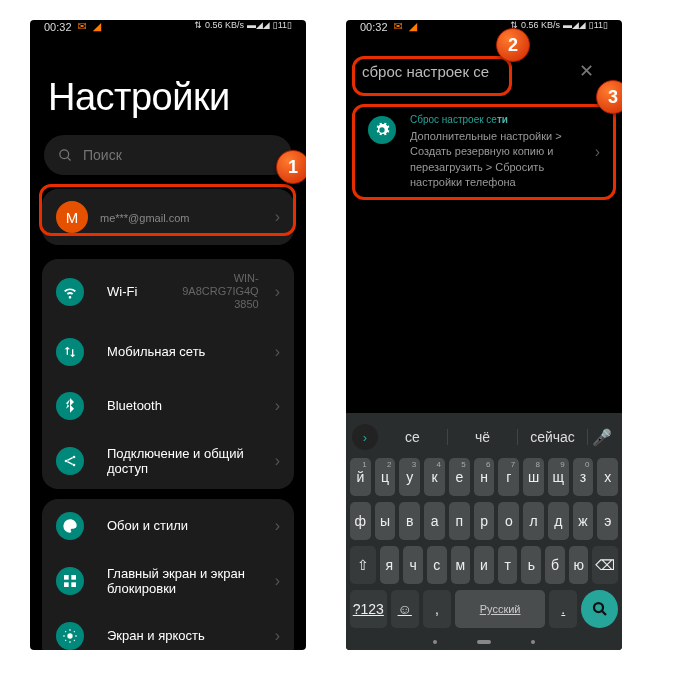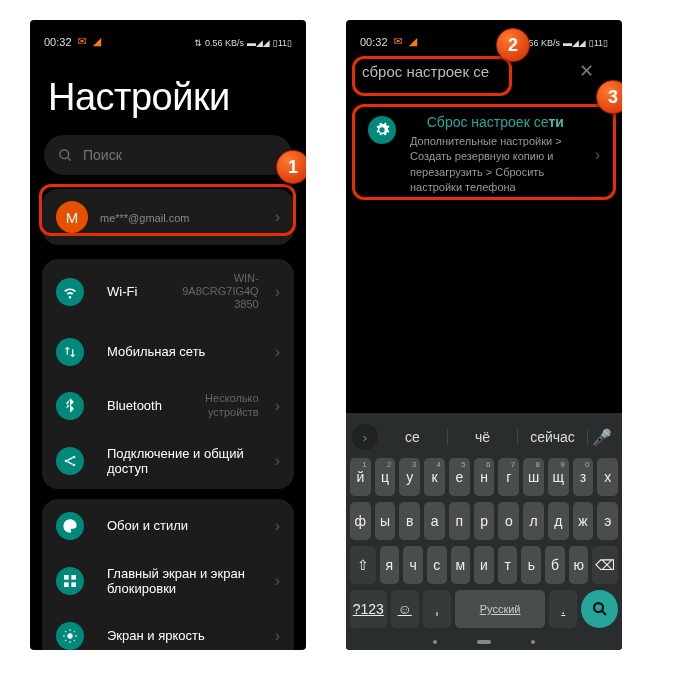--- a/index.html
+++ b/index.html
@@ -1,18 +1,18 @@
 <!DOCTYPE html>
 <html><head>
 <meta charset="utf-8">
 <style>
 * { margin: 0; padding: 0; box-sizing: border-box; font-family: -apple-system, sans-serif; }
 body { background: #fff; display: flex; gap: 40px; padding: 20px 30px; }
 .phone { width: 276px; height: 630px; background: #000; border-radius: 4px; position: relative; overflow: hidden; color: #fff; }
-.statusbar { height: 28px; display: flex; justify-content: space-between; align-items: flex-end; padding: 0 14px; font-size: 11px; color: #ddd; }
+.statusbar { height: 28px; display: flex; justify-content: space-between; align-items: flex-start; padding: 0 14px; font-size: 11px; color: #ddd; }
 .sb-left { display: flex; gap: 6px; align-items: center; }
 .sb-right { display: flex; gap: 3px; align-items: center; font-size: 9px; }
 .orange { color: #ff7a00; }
 .title { font-size: 38px; font-weight: 400; padding: 28px 18px 16px; letter-spacing: -0.5px; }
 .searchbox { margin: 0 14px; height: 40px; background: #1c1c1c; border-radius: 20px; display: flex; align-items: center; padding: 0 14px; gap: 10px; }
 .searchbox input { background: none; border: none; outline: none; color: #888; font-size: 14px; flex: 1; }
 .callout { position: absolute; border: 3px solid #e62e00; border-radius: 12px; pointer-events: none; }
 .badge { position: absolute; width: 34px; height: 34px; border-radius: 50%; background: radial-gradient(circle at 35% 30%, #ff7a2e, #d02800); color: #fff; font-weight: bold; font-size: 18px; display: flex; align-items: center; justify-content: center; border: 1px solid #b02000; box-shadow: 0 2px 4px rgba(0,0,0,.4); z-index: 10; }
 .account { margin: 14px 12px; background: #1c1c1c; border-radius: 16px; display: flex; align-items: center; padding: 12px 14px; gap: 12px; }
 .avatar { width: 32px; height: 32px; border-radius: 50%; background: #e65100; display: flex; align-items: center; justify-content: center; font-weight: 500; font-size: 15px; }
@@ -28,21 +28,21 @@
 .rlabel { font-size: 13px; font-weight: 500; color: #fff; margin-left: 11px; }
 .rside { font-size: 11px; color: #666; margin-right: 4px; max-width: 90px; text-align: right; line-height: 1.2; }
 
 
 .searchheader { display: flex; align-items: center; padding: 8px 12px 8px 16px; gap: 10px; }
 .searchheader input { background: none; border: none; outline: none; color: #bbb; font-size: 15px; flex: 1; }
 .clearx { color: #777; font-size: 18px; padding: 4px 8px; }
 .divider-v { width: 1px; height: 18px; background: #333; }
 .result { margin: 10px 14px; display: flex; gap: 14px; padding: 10px 8px; align-items: flex-start; }
 .result .ricon { margin-top: 2px; }
-.res-title { font-size: 14px; color: #26a69a; font-weight: 500; text-align: center; }
+.res-title { font-size: 10px; color: #26a69a; font-weight: 500; }
 .res-title .hl { color: #4db6ac; font-weight: 600; }
 .res-path { font-size: 11px; color: #999; margin-top: 4px; line-height: 1.4; max-width: 170px; }
 
 .keyboard { position: absolute; bottom: 0; left: 0; right: 0; background: #2a2d2e; padding-top: 6px; }
 .suggest { display: flex; align-items: center; height: 36px; padding: 0 6px; }
 .sug-arrow { width: 26px; height: 26px; border-radius: 50%; background: #222; color: #26a69a; display: flex; align-items: center; justify-content: center; font-size: 13px; }
 .sug-item { flex: 1; text-align: center; font-size: 14px; color: #ddd; border-right: 1px solid #444; }
 .sug-item:last-of-type { border: none; }
 .sug-mic { width: 28px; display: flex; align-items: center; justify-content: center; color: #bbb; }
 .krow { display: flex; gap: 4px; padding: 3px 4px; }
@@ -119,21 +119,20 @@
     </div>
     <div class="row">
       <div class="ricon">
           <svg viewBox="0 0 24 24">
             <path d="M12 2v20l6-6-5-5 5-5-6-6zm0 0L6 8l5 4-5 4"></path>
           </svg>
         </div>
       <div class="rtxt">
           <div class="rlabel">Bluetooth</div>
         </div>
-      <div class="rside">Несколько устройств</div>
       <div class="chev">›</div>
     </div>
     <div class="row">
       <div class="ricon">
           <svg viewBox="0 0 24 24">
             <circle cx="6" cy="12" r="2"></circle>
             <circle cx="18" cy="6" r="2"></circle>
             <circle cx="18" cy="18" r="2"></circle>
             <path d="M8 11l8-4M8 13l8 4" stroke="#fff" stroke-width="2" fill="none"></path>
           </svg>

